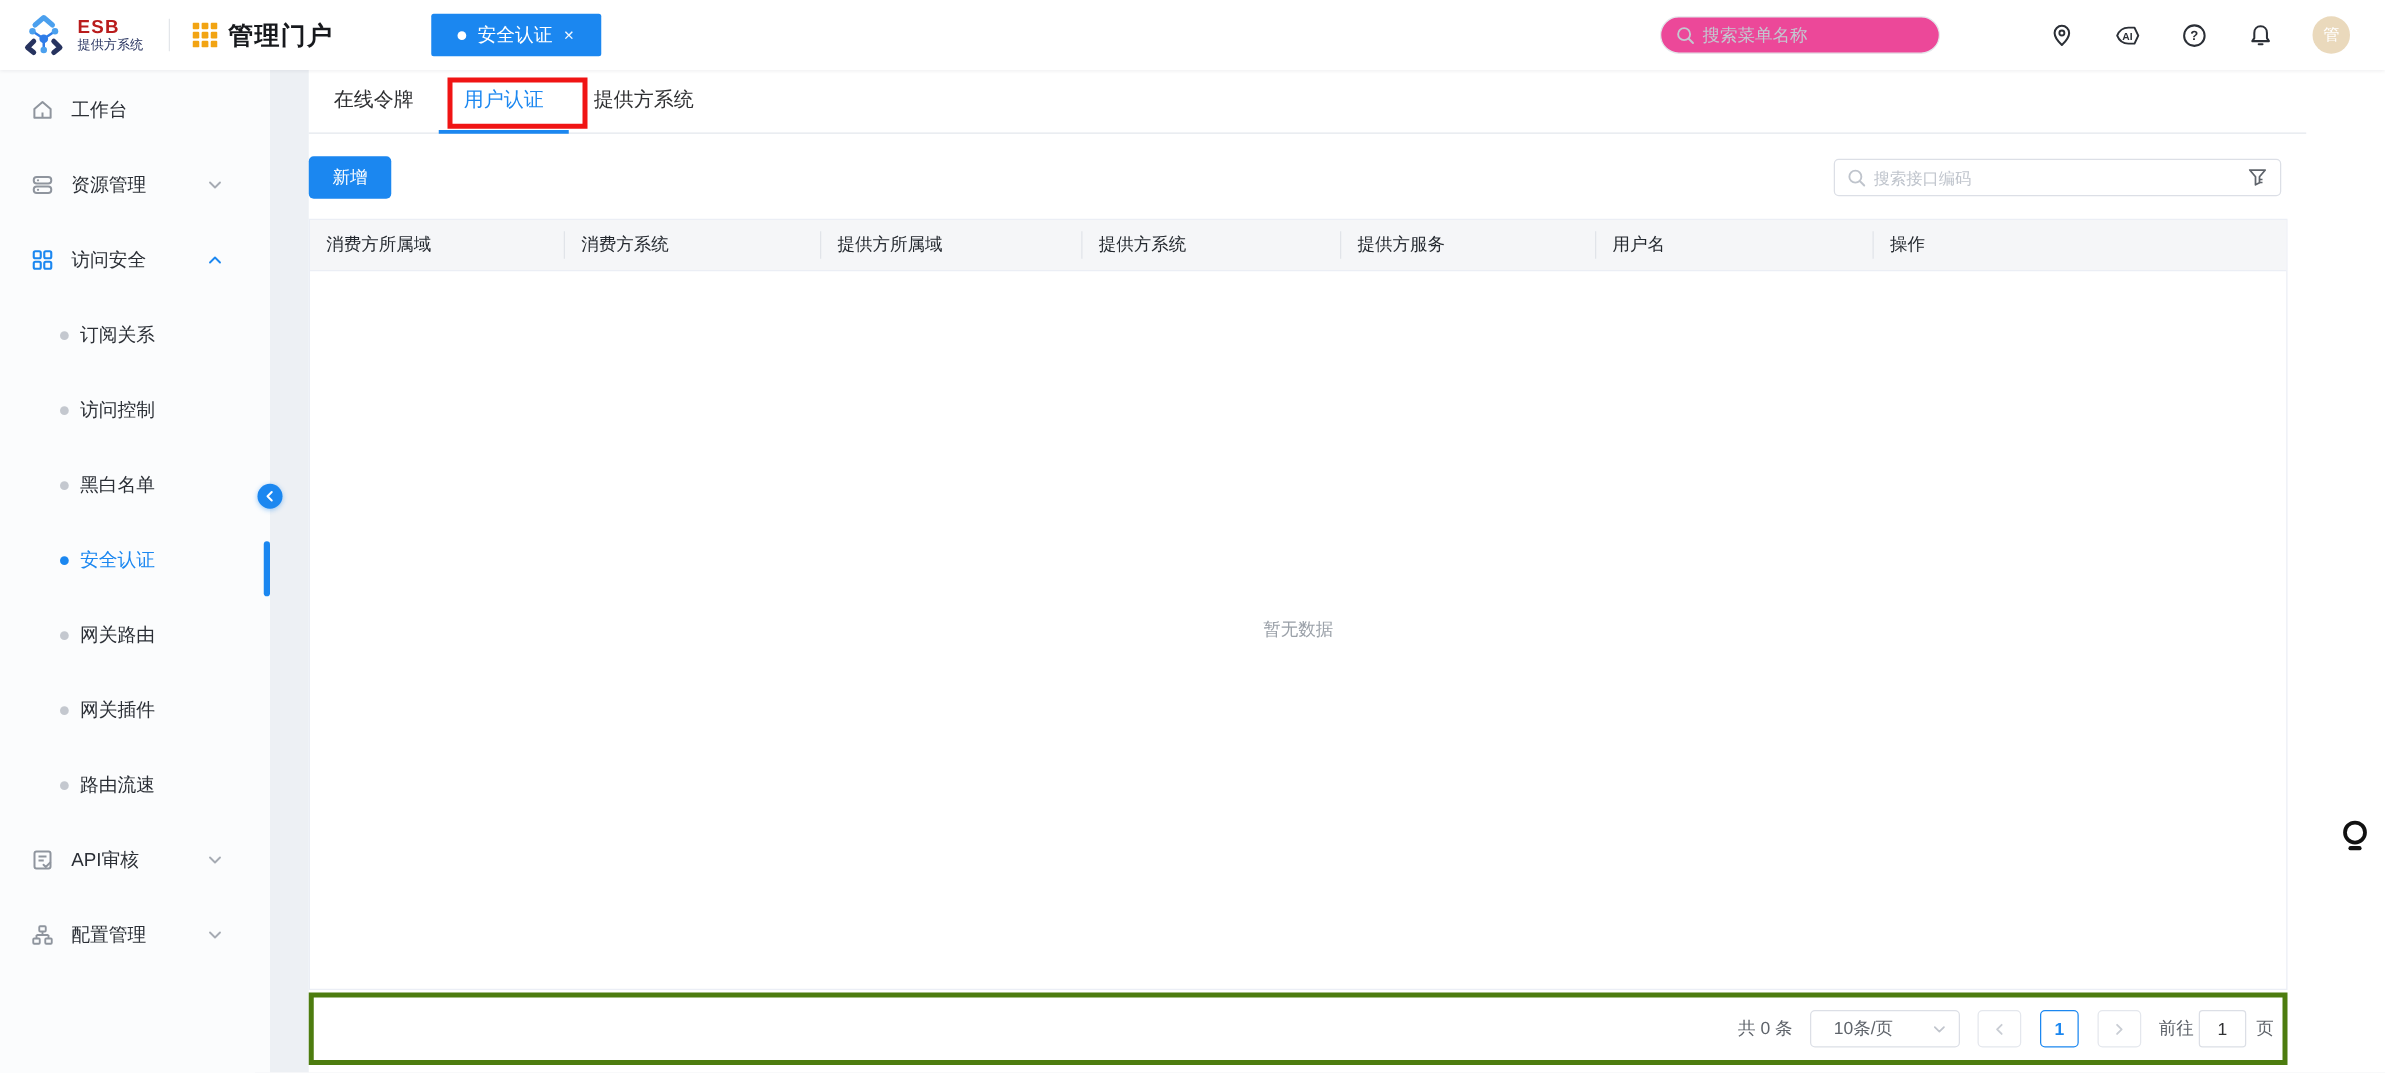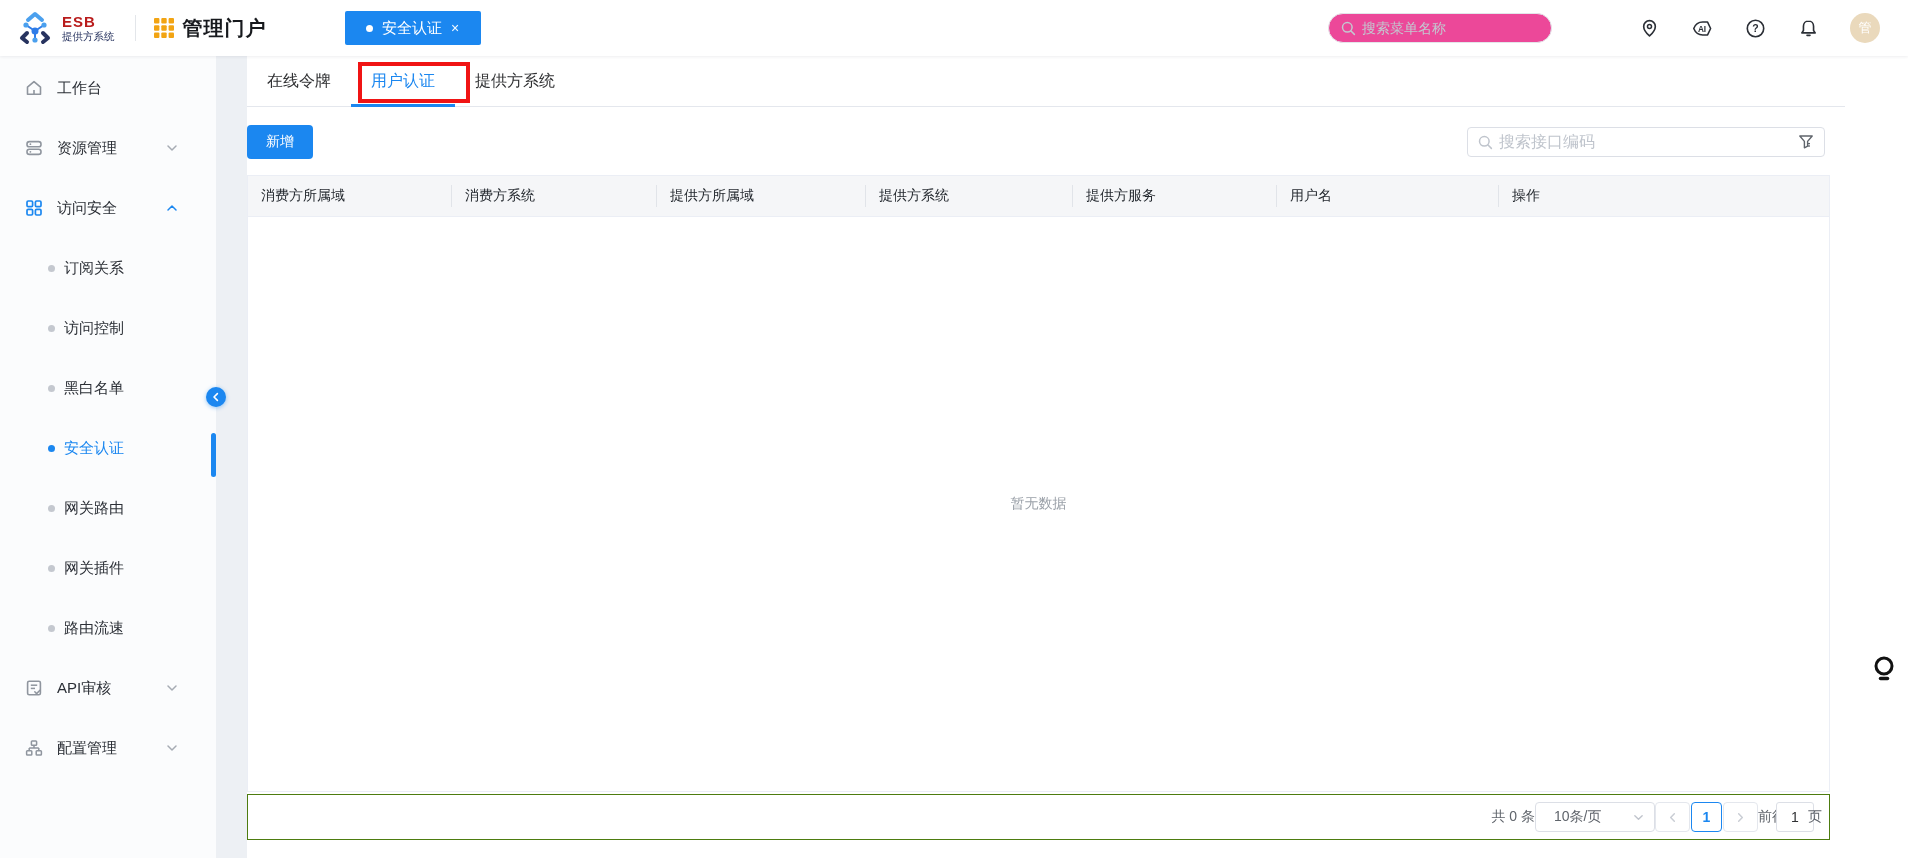--- a/index.html
+++ b/index.html
@@ -95,21 +95,21 @@
   .btn-add {
     width:66px; height:34px; background:#1b87f0; color:#fff; border:none; border-radius:4px;
     font-size:14px; cursor:pointer; font-family:"Liberation Sans",sans-serif;
   }
   .code-search {
     position:absolute; right:5px; top:2px; width:358px; height:30px;
     border:1px solid #dcdfe6; border-radius:4px; display:flex; align-items:center;
     padding:0 10px; background:#fff;
   }
   .code-search input {
-    border:none; outline:none; flex:1; font-size:16px; margin-left:6px;
+    border:none; outline:none; flex:1; font-size:13px; margin-left:6px;
     font-family:Liberation Sans, sans-serif; color:#303133; background:transparent;
   }
   .code-search input::placeholder { color:#bfc4cc; }
 
   .table-box { width:1583px; border:1px solid #ebeef5; }
   .thead {
     display:grid; grid-template-columns:204px 205px 209px 207px 204px 222px 131px auto;
     height:40px; background:#f5f6f8;
   }
   .th {
@@ -117,22 +117,22 @@
     background:linear-gradient(#e1e4e9,#e1e4e9) right center / 1px 22px no-repeat;
   }
   .th:last-child { background:none; }
   .tbody {
     height:575px; border-top:1px solid #ebeef5;
     display:flex; align-items:center; justify-content:center;
   }
   .empty-text { color:#9aa0a8; font-size:14px; }
 
   .pager {
-    width:1583px; height:46px; margin-top:2px; border:1px solid #4d7c0f;
-    display:flex; align-items:center; justify-content:flex-end; 
+    width:1583px; height:58px; margin-top:2px; border:4px solid #4d7c0f;
+    display:flex; align-items:center; justify-content:flex-end; gap:14px;
     padding-right:7px; font-size:14px; color:#5f646b;
   }
   .size-select {
     width:120px; height:30px; border:1px solid #dcdfe6; border-radius:4px;
     display:flex; align-items:center; justify-content:space-between;
     padding:0 10px 0 18px; cursor:pointer; color:#5f646b; background:#fff;
   }
   .pg-btn {
     width:35px; height:30px; border:1px solid #e4e7ed; border-radius:4px; background:#fff;
     display:flex; align-items:center; justify-content:center; cursor:pointer;

